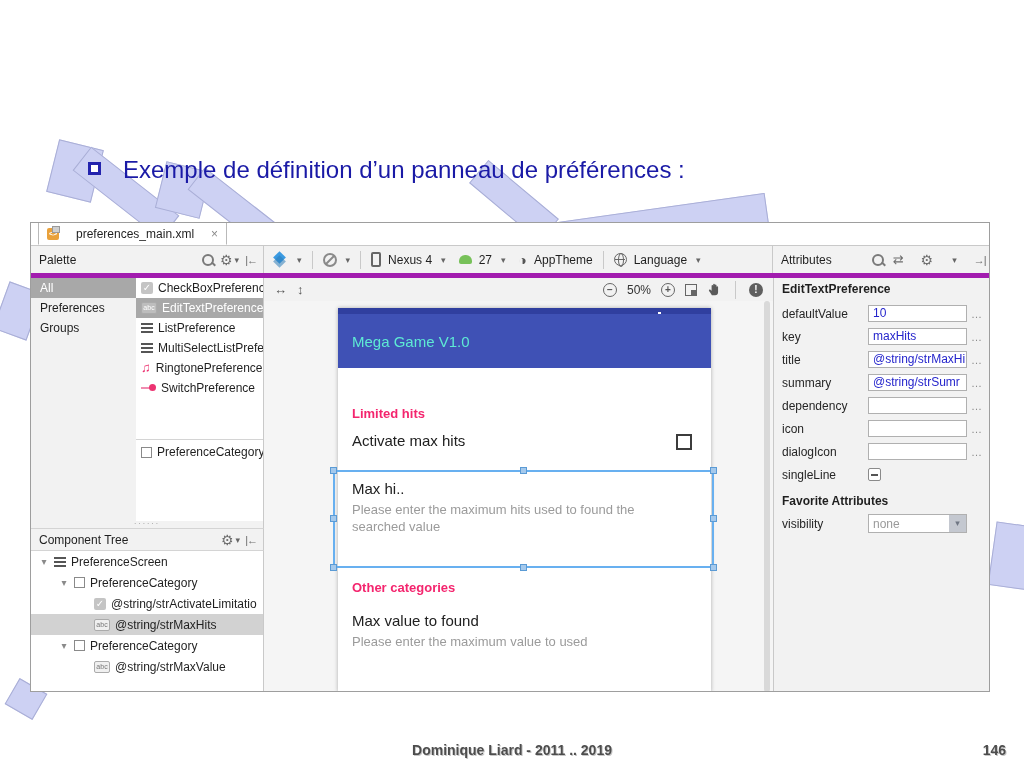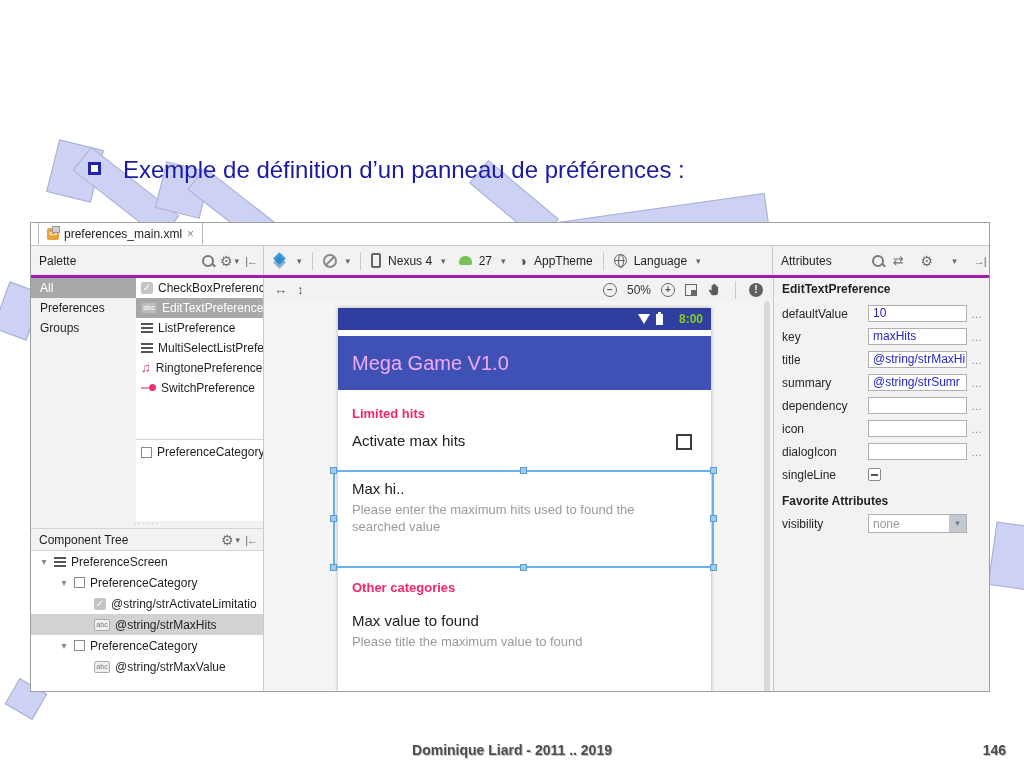--- a/index.html
+++ b/index.html
@@ -24,29 +24,29 @@
     color:#2323ae; text-shadow:3px 3px 0 #b9bce8; }
   .bullet-row { position:absolute; left:88px; top:156px; z-index:3; display:flex; align-items:flex-start; }
   .bullet-sq { width:13px; height:13px; border:3px solid #2323ae; margin-top:6px; margin-right:22px; background:#fff; }
   .bullet-text { font-size:24px; color:#1a1aa6; }
 
   
   .ide { position:absolute; left:30px; top:222px; width:960px; height:470px; z-index:2;
     background:#f2f2f2; border:1px solid #9e9e9e; font-size:12px; color:#1f1f1f; overflow:hidden; }
 
   .tabbar { position:absolute; left:0; top:0; width:100%; height:23px; background:#fff; border-bottom:1px solid #c9c9c9; display:flex; }
-  .tab { display:flex; align-items:center; gap:5px; padding:0 8px; border:1px solid #b9b9b9; border-top:none; font-size:12px; }
+  .tab { display:flex; align-items:center; gap:17px; padding:0 8px; border:1px solid #b9b9b9; border-top:none; font-size:12px; }
   .tab.active { background:#fff; border-bottom:1px solid #fff; }
   .tab.inactive { background:#d7d7d7;margin-top:38px; }
   .tab .close { color:#8a8a8a; font-size:12px; }
   .file-icon { position:relative; width:12px; height:12px; background:#e9a13b; border-radius:2px;
     color:#fff; font-size:7px; line-height:12px; text-align:center; font-weight:bold; }
   .file-icon::before { content:""; position:absolute; right:-1px; top:-2px; width:6px; height:5px; background:#cfcfcf; border:1px solid #9a9a9a; }
 
-  .toolbar { position:absolute; left:0; top:23px; width:100%; height:32px; border-bottom:3px solid #a21caf; display:flex; align-items:center; background:#f2f2f2; }
+  .toolbar { position:absolute; left:0; top:23px; width:100%; height:32px; border-bottom:5px solid #a21caf; display:flex; align-items:center; background:#f2f2f2; }
   .tb-left { width:233px; height:100%; display:flex; align-items:center; padding:0 6px 0 8px; border-right:1px solid #c9c9c9; }
   .tb-left .spacer { flex:1; }
   .tb-mid { flex:1; height:100%; display:flex; align-items:center; gap:7px; padding:0 8px; border-right:1px solid #c9c9c9; }
   .tb-right { width:216px; height:100%; display:flex; align-items:center; padding:0 8px; gap:17px; }
   .tb-right .spacer { flex:1; }
   .vdiv { width:1px; height:18px; background:#c9c9c9; margin:0 3px; }
   .dd { color:#666; font-size:9px; margin-left:2px; }
 
   
   .i-search { position:relative; width:14px; height:14px; margin:0 5px; }
@@ -109,21 +109,21 @@
   .zoom-label { font-size:12px; color:#333; }
   .canvas { position:absolute; left:0; top:23px; width:100%; height:391px; background:#f5f5f5; }
   .v-scroll { position:absolute; right:3px; top:0; width:6px; height:100%; background:#d9d9d9; border-radius:3px; }
 
   .phone { position:absolute; left:74px; top:7px; width:373px; height:384px; background:#fff; box-shadow:0 0 4px rgba(0,0,0,.3); }
   .statusbar { position:absolute; left:0; top:0; width:100%; height:22px; background:#303F9F; display:flex; align-items:center; justify-content:flex-end; gap:4px; padding-right:8px; }
   .i-wifi { width:12px; height:10px; background:#fff; clip-path:polygon(0 0,100% 0,50% 100%); }
   .i-batt { position:relative; width:7px; height:11px; background:#fff; margin-left:2px; }
   .i-batt::before { content:""; position:absolute; left:2px; top:-2px; width:3px; height:2px; background:#fff; }
   .sb-time { color:#84cc16; font-size:12px; font-weight:bold; margin-left:12px; }
-  .appbar { position:absolute; left:0; top:28px; width:100%; height:54px; background:#3F51B5; display:flex; align-items:center; padding-left:14px; color:#f0abfc; font-size:20px; }
+  .appbar { position:absolute; left:0; top:6px; width:100%; height:54px; background:#3F51B5; display:flex; align-items:center; padding-left:14px; color:#5eead4; font-size:15px; }
   .cat-label { position:absolute; left:14px; font-size:13px; font-weight:bold; color:#f4256e; }
   .pref-title { position:absolute; left:14px; font-size:15px; color:#212121; }
   .pref-sum { position:absolute; left:14px; width:336px; font-size:13px; color:#9b9b9b; line-height:17px; }
   .cb-preview { position:absolute; right:19px; top:126px; width:16px; height:16px; border:2px solid #3c3c3c; background:#fff; }
 
   .selbox { position:absolute; left:-5px; top:162px; width:381px; height:98px; border:2px solid #68b0f0; }
   .handle { position:absolute; width:7px; height:7px; background:#a5c9ec; border:1px solid #5b9bd5; }
   .h-tl{left:-5px;top:-5px;} .h-tm{left:50%;margin-left:-4px;top:-5px;} .h-tr{right:-5px;top:-5px;}
   .h-ml{left:-5px;top:50%;margin-top:-4px;} .h-mr{right:-5px;top:50%;margin-top:-4px;}
   .h-bl{left:-5px;bottom:-5px;} .h-bm{left:50%;margin-left:-4px;bottom:-5px;} .h-br{right:-5px;bottom:-5px;}
@@ -337,21 +337,21 @@
             <span class="handle h-ml"></span>
             <span class="handle h-mr"></span>
             <span class="handle h-bl"></span>
             <span class="handle h-bm"></span>
             <span class="handle h-br"></span>
           </div>
           <div class="pref-title" style="top:172px;">Max hi..</div>
           <div class="pref-sum" style="top:193px;">Please enter the maximum hits used to found the searched value</div>
           <div class="cat-label" style="top:272px;">Other categories</div>
           <div class="pref-title" style="top:304px;">Max value to found</div>
-          <div class="pref-sum" style="top:325px;">Please title the maximum value to found</div>
+          <div class="pref-sum" style="top:325px;">Please enter the maximum value to used</div>
         </div>
         <div class="v-scroll"></div>
       </div>
     </div>
 
     <div class="attrs">
       <div class="attrs-comp">EditTextPreference</div>
 
       <div class="attr-row">
         <span class="attr-label">defaultValue</span>

